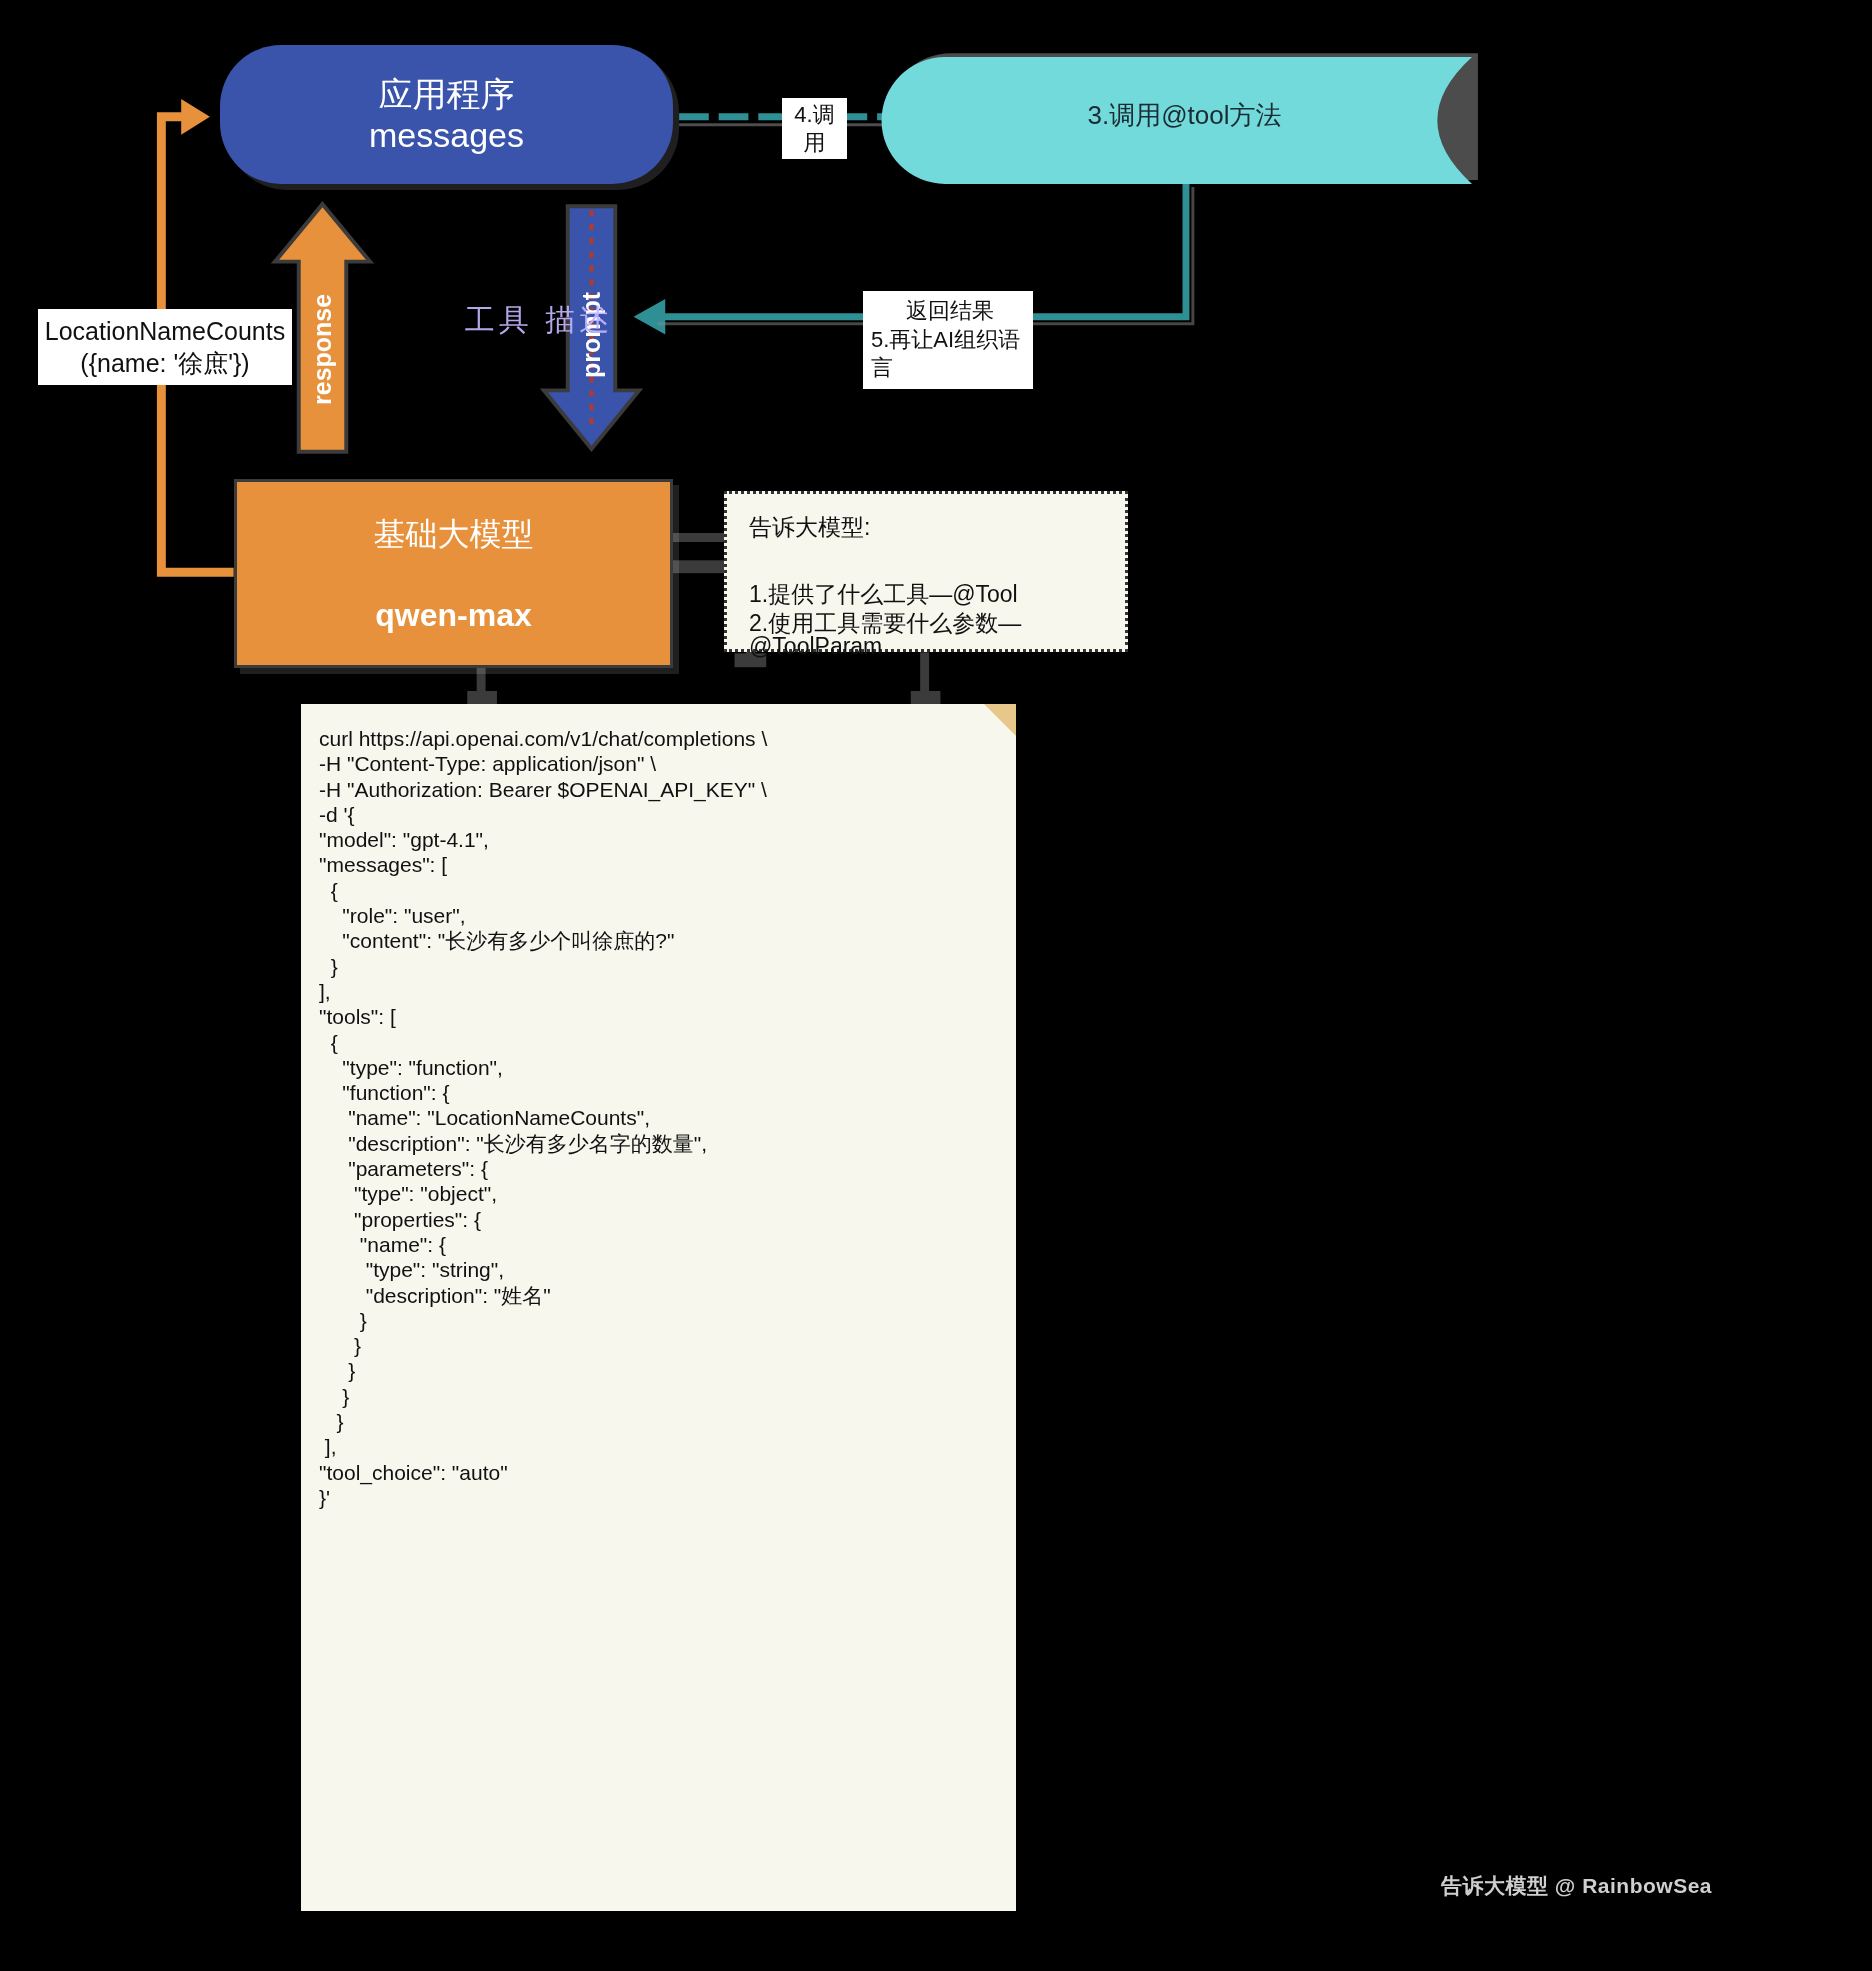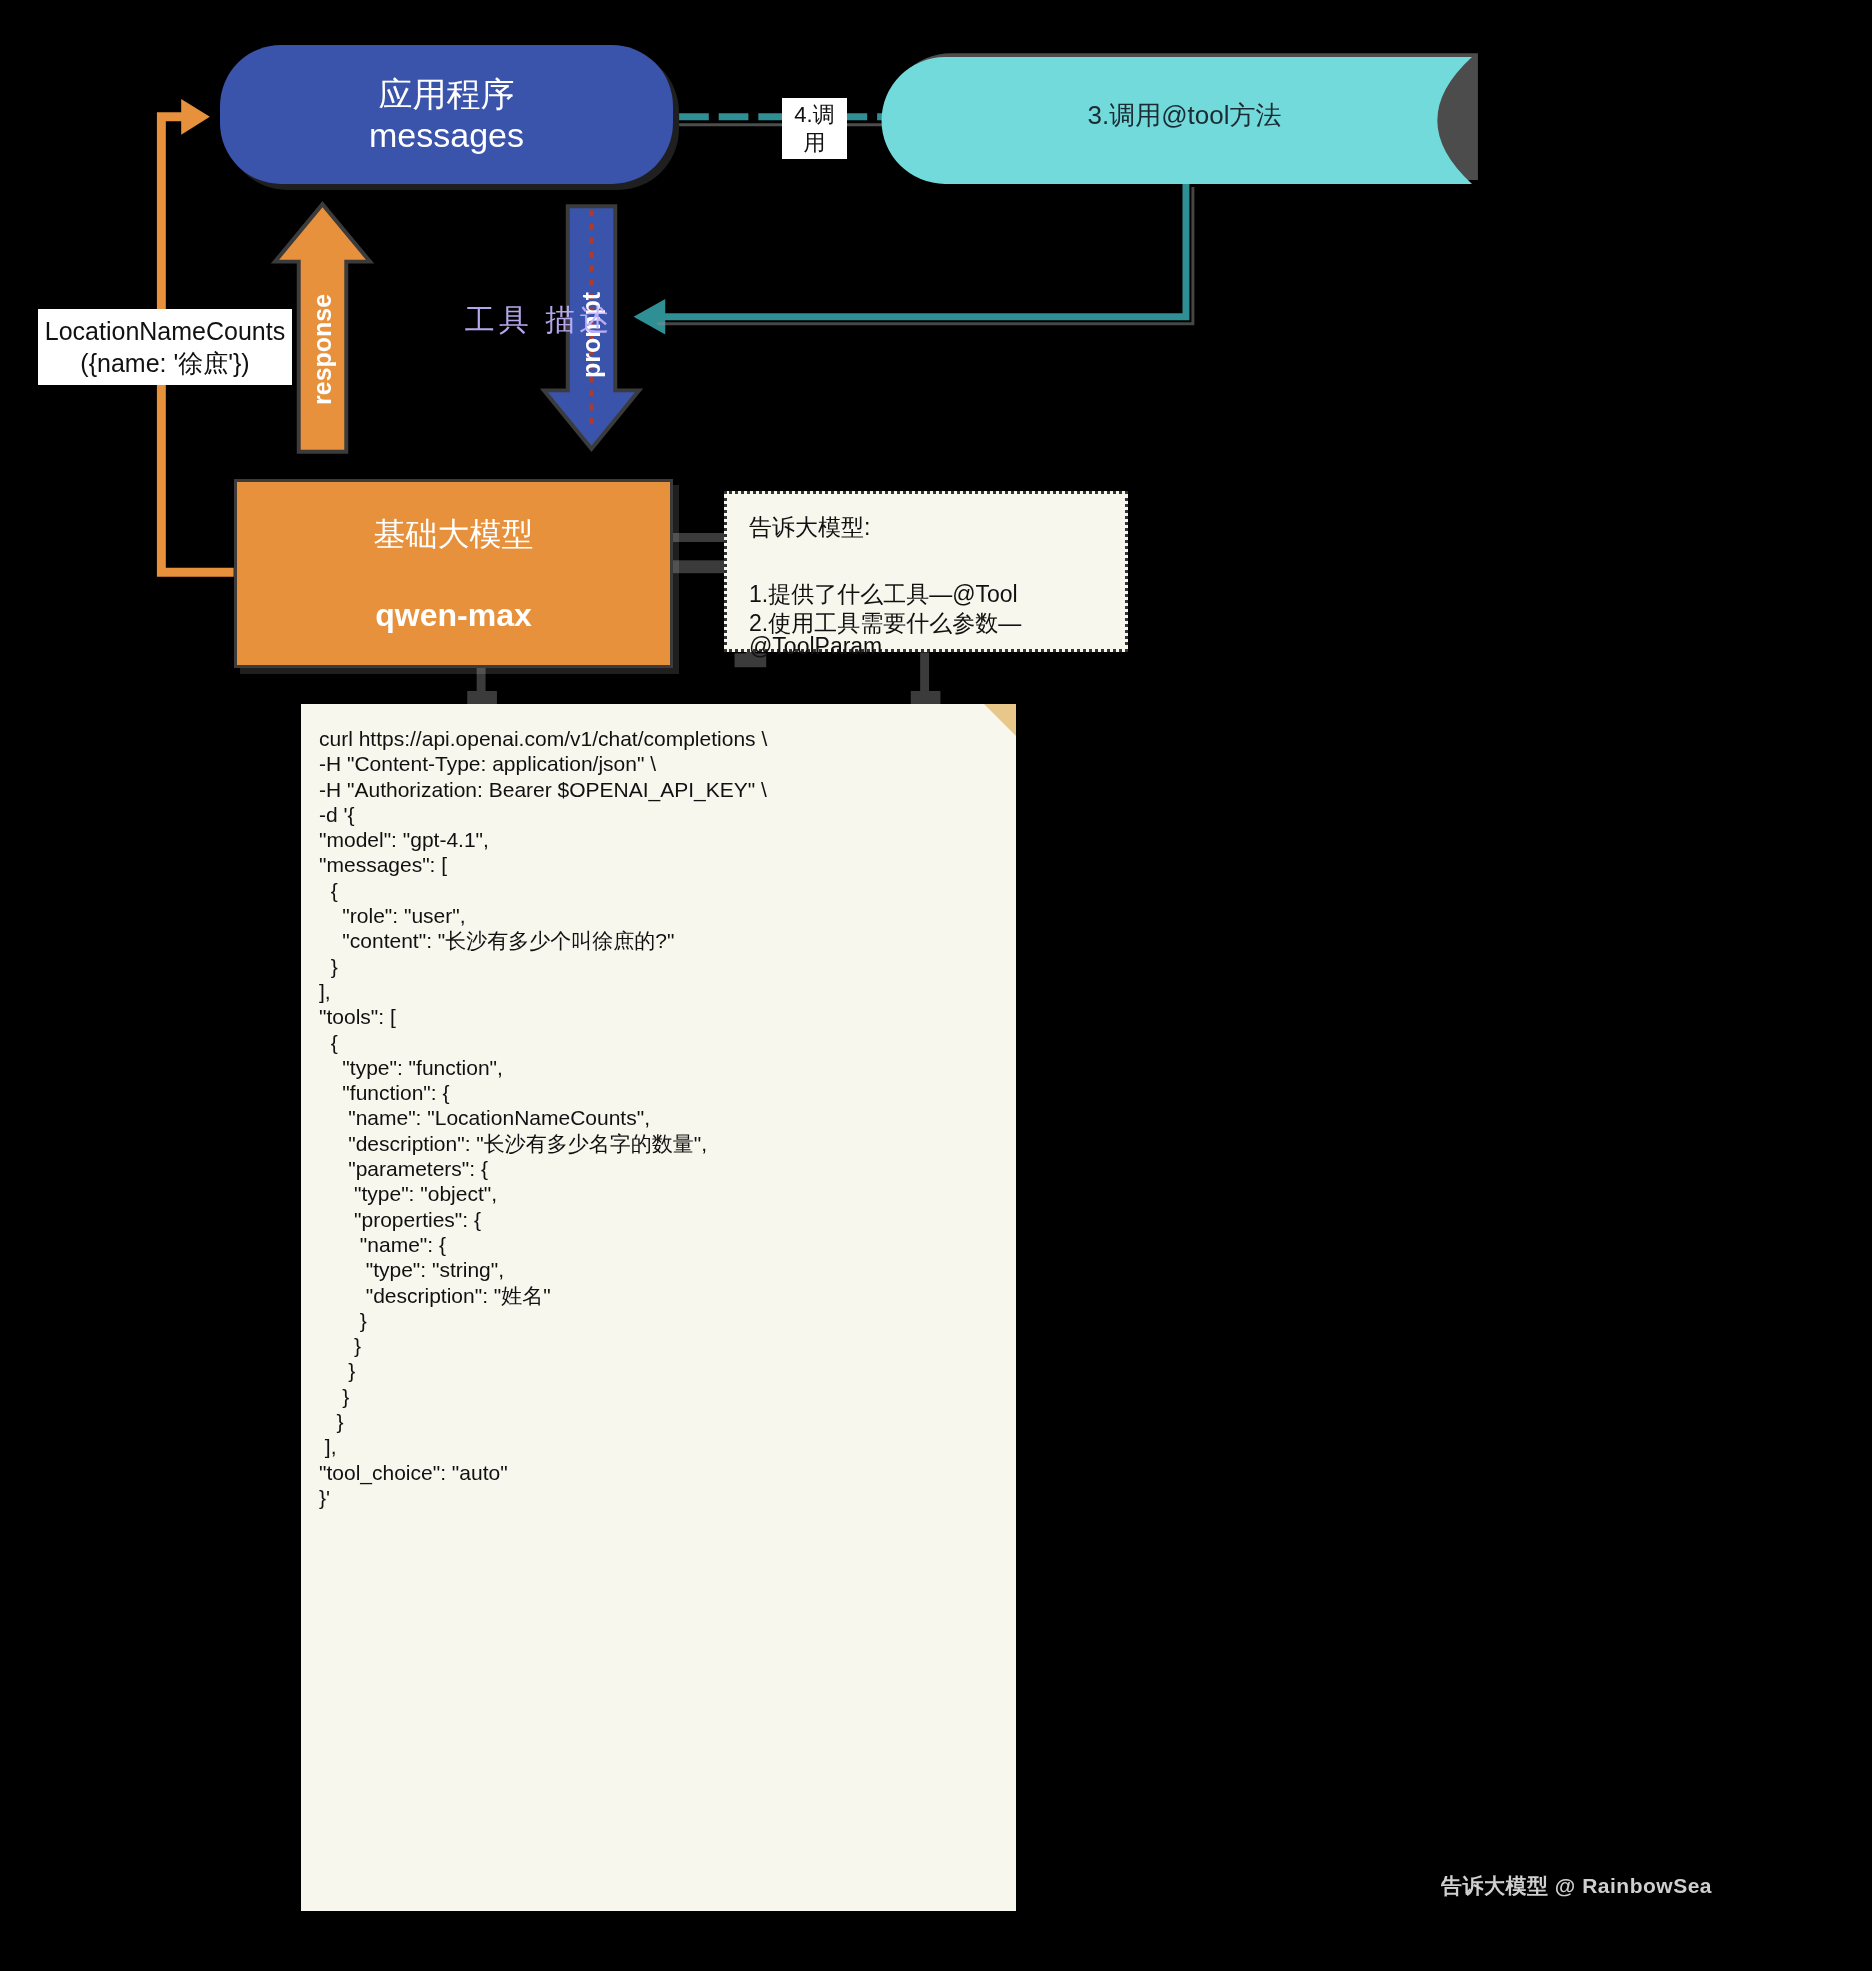--- a/index.html
+++ b/index.html
@@ -186,20 +186,24 @@
 
   <div id="faint-text">工具 描述</div>
 
   <div class="chip" id="loc-chip">
     <div>LocationNameCounts</div>
     <div>({name: '徐庶'})</div>
   </div>
 
   <div class="chip" id="call4-chip">4.调用</div>
 
+  <div class="chip" id="ret-chip">
+    <div style="text-align:center">返回结果</div>
+    <div>5.再让AI组织语言</div>
+  </div>
 
   <div id="note-box">
     <div class="nt">告诉大模型:</div>
     <div class="ni">1.提供了什么工具—@Tool</div>
     <div class="ni">2.使用工具需要什么参数—@ToolParam</div>
   </div>
 
   <div id="code-note">curl https://api.openai.com/v1/chat/completions \
 -H "Content-Type: application/json" \
 -H "Authorization: Bearer $OPENAI_API_KEY" \

